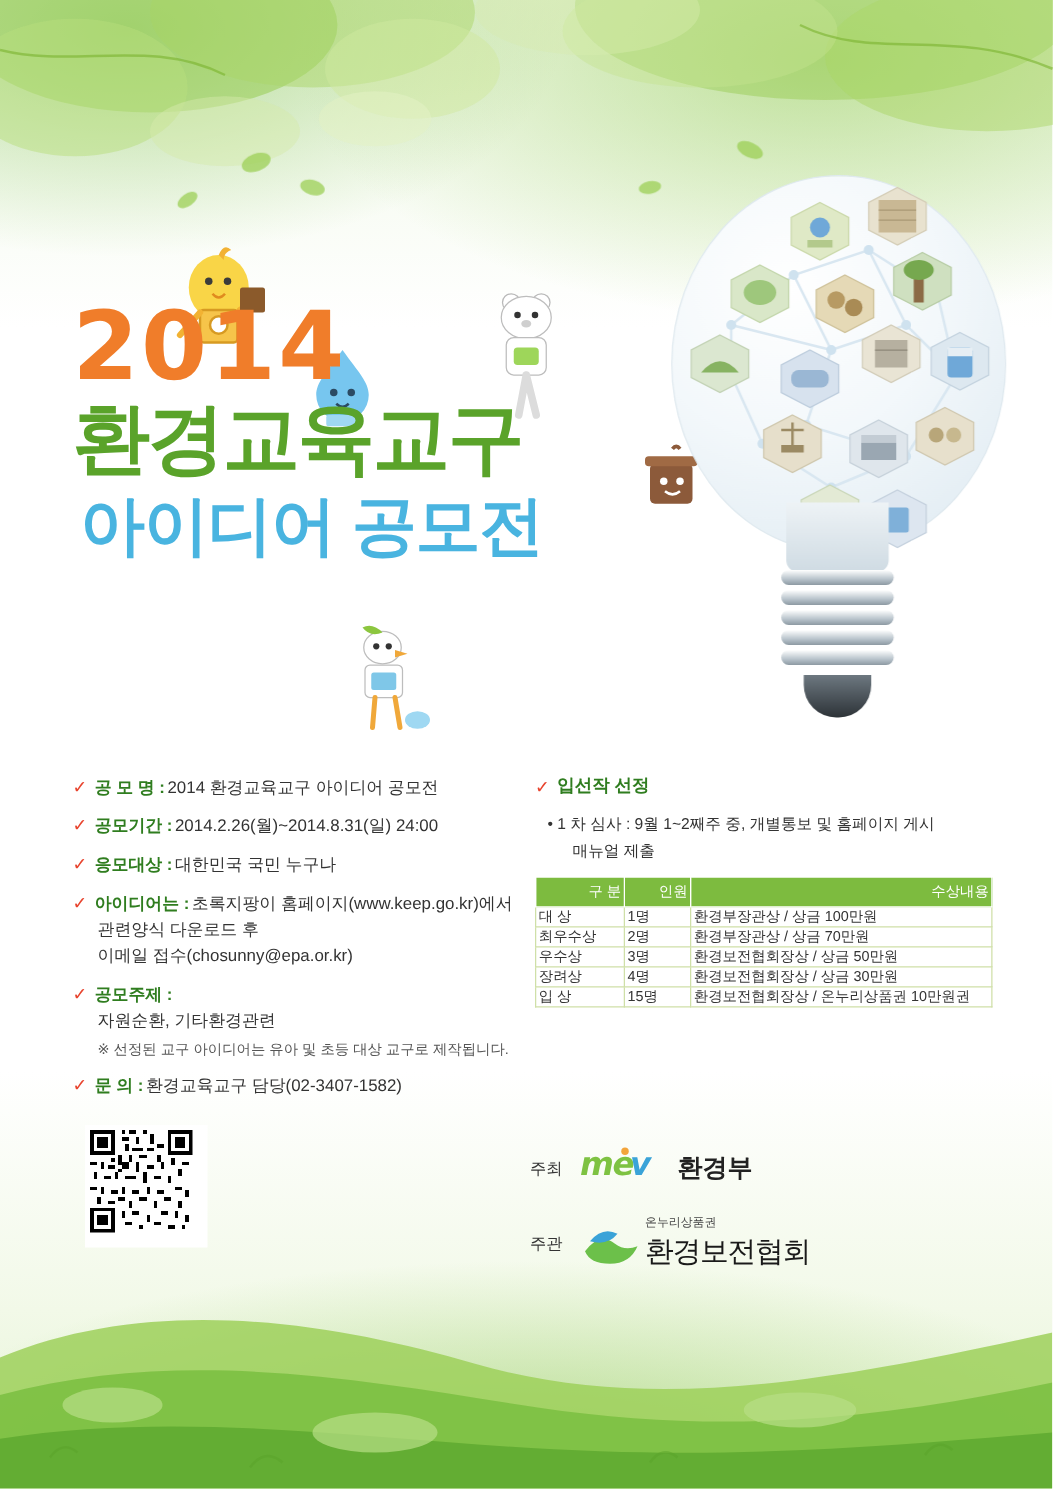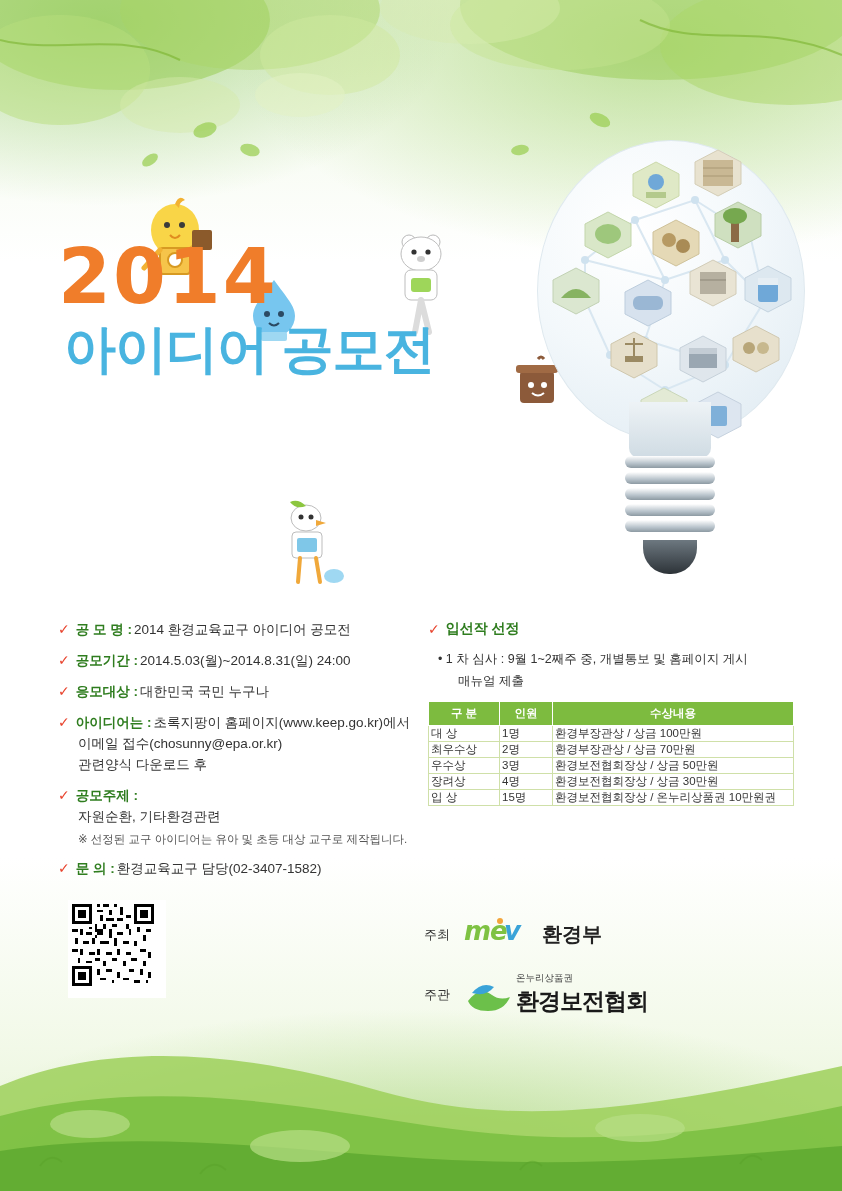--- a/index.html
+++ b/index.html
@@ -62,34 +62,34 @@
   .lab{color:#2f7d1f;font-weight:bold;white-space:nowrap;margin-right:2px;}
   .val{color:#333;}
   .sub-note{font-size:11.5px;color:#555;margin-left:20px;margin-top:-6px;margin-bottom:12px;}
   .indent{margin-left:20px;}
   
   .right{position:absolute;left:428px;top:620px;width:372px;}
   .r-head{display:flex;align-items:flex-start;font-size:14px;font-weight:bold;color:#2f7d1f;margin-bottom:10px;}
   .r-item{font-size:12.5px;color:#333;line-height:20px;margin-left:10px;margin-bottom:2px;}
   .r-cont{margin-left:30px;font-size:12.5px;color:#333;line-height:20px;}
   table{border-collapse:collapse;width:366px;margin-top:10px;font-size:11.5px;}
-  th{background:#7dbb3f;color:#fff;font-weight:bold;border:1px solid #ffffff;padding:4px 2px;text-align:center;}
+  th{background:#7dbb3f;color:#fff;font-weight:normal;border:1px solid #ffffff;padding:4px 2px;text-align:right;}
   td{border:1px solid #cfe0a8;padding:0 2px;text-align:left;color:#333;background:#ffffff;}
   td.c1{width:66px;}
   td.c2{width:48px;}
   
   .qr{position:absolute;left:68px;top:900px;width:90px;height:90px;background:#fff;padding:4px;}
   
   .sponsors{position:absolute;left:424px;top:915px;width:340px;}
   .sp-row{display:flex;align-items:center;margin-bottom:18px;}
   .sp-lab{font-size:13px;color:#333;margin-right:14px;}
   .mev{font-size:27px;font-weight:bold;font-style:italic;color:#7ec242;letter-spacing:-1px;}
   .sp-name{font-size:20px;font-weight:bold;color:#222;margin-left:8px;}
   .sp-small{font-size:9.5px;color:#444;display:block;margin-bottom:1px;}
-  .sp-big{font-size:23px;font-weight:bold;color:#1a1a1a;letter-spacing:-1px;}
+  .sp-big{font-size:23px;font-weight:normal;color:#1a1a1a;letter-spacing:-1px;}
   .sp-mark{width:46px;height:32px;margin-right:6px;position:relative;}
   
   .chr{position:absolute;}
 </style>
 </head>
 <body>
 
 <div class="poster">
 
   <div class="foliage">
@@ -267,49 +267,50 @@
     <div class="screw" style="top:316px"></div>
     <div class="screw" style="top:332px"></div>
     <div class="screw" style="top:348px"></div>
     <div class="screw" style="top:364px"></div>
     <div class="screw" style="top:380px"></div>
     <div class="bulb-tip"></div>
   </div>
 
   <div class="title-wrap">
     <div class="t-2014">2014</div>
+    <div class="t-main">환경교육교구</div>
     <div class="t-sub">아이디어 공모전</div>
   </div>
 
   <div class="info">
     <div class="irow">
       <span class="check">✓</span>
       <span class="lab">공 모 명 :</span>
       <span class="val">2014 환경교육교구 아이디어 공모전</span>
     </div>
     <div class="irow">
       <span class="check">✓</span>
       <span class="lab">공모기간 :</span>
-      <span class="val">2014.5.03(월)~2014.8.31(일) 24:00</span>
+      <span class="val">2014.2.26(월)~2014.8.31(일) 24:00</span>
     </div>
     <div class="irow">
       <span class="check">✓</span>
       <span class="lab">응모대상 :</span>
       <span class="val">대한민국 국민 누구나</span>
     </div>
     <div class="irow">
       <span class="check">✓</span>
       <span class="lab">아이디어는 :</span>
       <span class="val">초록지팡이 홈페이지(www.keep.go.kr)에서</span>
     </div>
     <div class="irow indent" style="margin-top:-10px">
+      <span class="val">관련양식 다운로드 후</span>
+    </div>
+    <div class="irow indent" style="margin-top:-10px">
       <span class="val">이메일 접수(chosunny@epa.or.kr)</span>
-    </div>
-    <div class="irow indent" style="margin-top:-10px">
-      <span class="val">관련양식 다운로드 후</span>
     </div>
     <div class="irow">
       <span class="check">✓</span>
       <span class="lab">공모주제 :</span>
     </div>
     <div class="irow indent" style="margin-top:-10px">
       <span class="val">자원순환, 기타환경관련</span>
     </div>
     <div class="sub-note">※ 선정된 교구 아이디어는 유아 및 초등 대상 교구로 제작됩니다.</div>
     <div class="irow">

